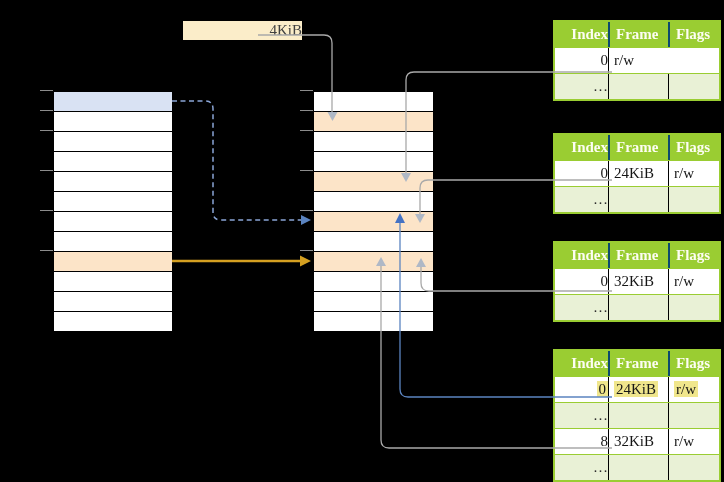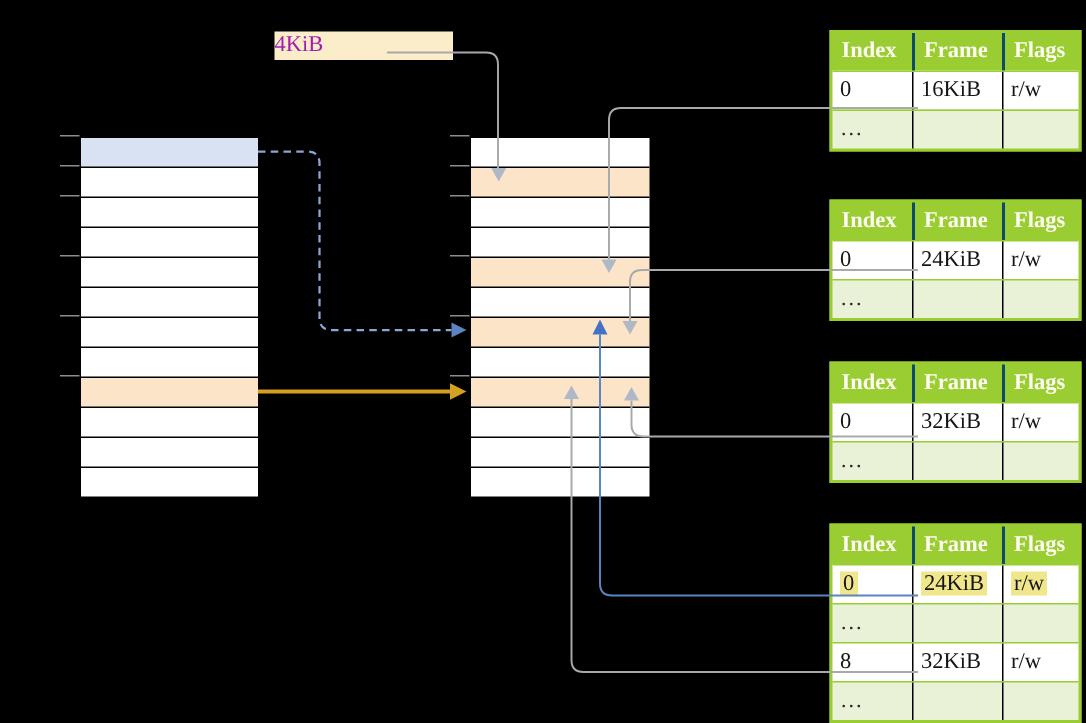--- a/index.html
+++ b/index.html
@@ -12,38 +12,38 @@
   #pmem{left:313px;width:119px;}
   .mrow{height:19px;border-bottom:1px solid var(--border-black);background:var(--cell-white);}
   .mrow:last-child{border-bottom:none;height:19px;}
   .row-blue{background:var(--row-blue);}
   .row-peach{background:var(--row-peach);}
 
   .tick{position:absolute;width:13px;height:1px;background:var(--tick-gray);}
 
   
   #sizebox{position:absolute;left:183px;top:21px;width:119px;height:19px;
-           background:var(--box-cream);color:#a21caf;font-size:15px;line-height:19px;
-           text-align:left;}
+           background:var(--box-cream);color:#404040;font-size:15px;line-height:19px;
+           text-align:right;}
 
   
   .ptable{position:absolute;left:553px;width:168px;border:2px solid var(--green);
           box-sizing:border-box;background:var(--green);}
   #pt1{top:20px;} #pt2{top:133px;} #pt3{top:241px;} #pt4{top:349px;}
   .pt-row{display:grid;grid-template-columns:53px 60px 51px;height:25px;}
   .pt-row + .pt-row{border-top:1px solid var(--green);}
   .pt-header{background:var(--green);}
   .pt-header .pt-cell{color:var(--header-text);font-weight:bold;font-size:15px;line-height:25px;
                       padding-left:6px;border-left:2px solid #0c4a6e;box-sizing:border-box;}
   .pt-header .pt-cell:first-child{border-left:none;}
   .pt-data{background:var(--cell-white);}
   .pt-dots{background:var(--green-light);}
   .pt-cell{font-size:15px;line-height:24px;color:#151515;padding-left:5px;
            border-left:1px solid var(--border-black);box-sizing:border-box;overflow:hidden;}
-  .pt-row .pt-cell:first-child{border-left:none;}
+  .pt-row .pt-cell:first-child{border-left:none;text-align:right;}
   .pt-dots .pt-cell{color:#2c2c2c;border-left:1px solid var(--border-black);}
   .pt-dots .pt-cell:first-child{border-left:none;}
   .hl{background:var(--highlight);padding:0 2px;}
 
   #connectors{position:absolute;left:0;top:0;z-index:6;pointer-events:none;}
 </style>
 </head>
 <body>
 
 <div id="stage">
@@ -80,21 +80,20 @@
     </div>
 
   <div class="ptable" id="pt1">
       <div class="pt-row pt-header">
         <div class="pt-cell">Index</div>
         <div class="pt-cell">Frame</div>
         <div class="pt-cell">Flags</div>
       </div>
       <div class="pt-row pt-data">
         <div class="pt-cell"><span>0</span></div>
-        <div class="pt-cell"><span>16KiB</span></div>
         <div class="pt-cell"><span>r/w</span></div>
       </div>
       <div class="pt-row pt-dots">
         <div class="pt-cell"><span>…</span></div>
         <div class="pt-cell"></div>
         <div class="pt-cell"></div>
       </div>
     </div>
   <div class="ptable" id="pt2">
       <div class="pt-row pt-header">

